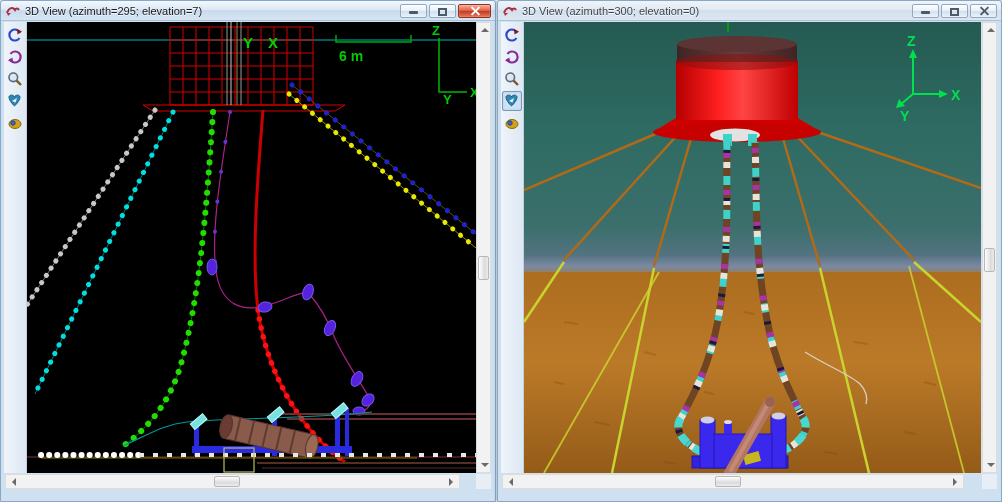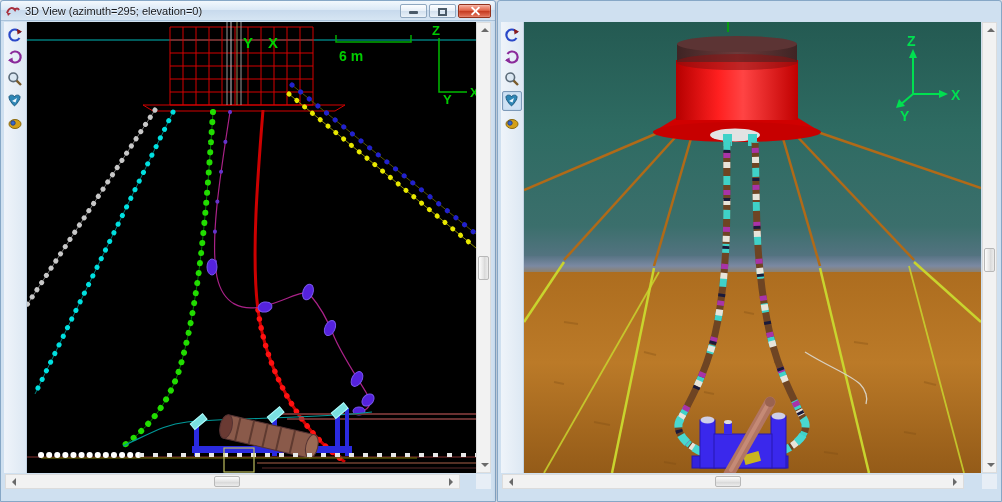--- a/index.html
+++ b/index.html
@@ -58,21 +58,21 @@
 <body>
 
 <div class="screen">
 
   <div class="window win-left">
     <div class="titlebar">
       <svg class="title-icon" viewBox="0 0 15 13">
         <path d="M1,9 C3,3 7,3 9,6 C10,4 12,4 13,6" stroke="#a8303d" stroke-width="2" fill="none"></path>
         <path d="M1,9 L5,9 L2,12 Z" fill="#a8303d"></path>
       </svg>
-      <span class="title-text">3D View (azimuth=295; elevation=0)</span>
+      <span class="title-text">3D View (azimuth=295; elevation=7)</span>
       <div class="winbtns">
         <div class="winbtn">
             <span class="glyph-min"></span>
           </div>
         <div class="winbtn">
             <span class="glyph-max"></span>
           </div>
         <div class="winbtn winbtn-close-active">
             <span class="glyph-close"></span>
           </div>
@@ -239,20 +239,38 @@
         </div>
       <div class="hthumb"></div>
       <div class="sarrow" style="right:0;top:0;">
           <span class="tri tri-right"></span>
         </div>
     </div>
     <div class="corner" style="left:475px; top:473px;"></div>
   </div>
 
   <div class="window win-right">
+    <div class="titlebar inactive">
+      <svg class="title-icon" viewBox="0 0 15 13">
+        <path d="M1,9 C3,3 7,3 9,6 C10,4 12,4 13,6" stroke="#a8303d" stroke-width="2" fill="none"></path>
+        <path d="M1,9 L5,9 L2,12 Z" fill="#a8303d"></path>
+      </svg>
+      <span class="title-text">3D View (azimuth=300; elevation=0)</span>
+      <div class="winbtns">
+        <div class="winbtn">
+            <span class="glyph-min"></span>
+          </div>
+        <div class="winbtn">
+            <span class="glyph-max"></span>
+          </div>
+        <div class="winbtn">
+            <span class="glyph-close dark"></span>
+          </div>
+      </div>
+    </div>
 
     <div class="toolbar">
       <div class="tool-btn">
         <svg width="16" height="16" viewBox="0 0 16 16">
           <path d="M12.5,11 A5.5,5.5 0 1 1 13,6" stroke="#2a48c8" stroke-width="2.2" fill="none"></path>
           <path d="M10,2 L15,4.5 L10.5,7.5 Z" fill="#8a1a1a"></path>
         </svg>
       </div>
       <div class="tool-btn">
         <svg width="16" height="16" viewBox="0 0 16 16">

